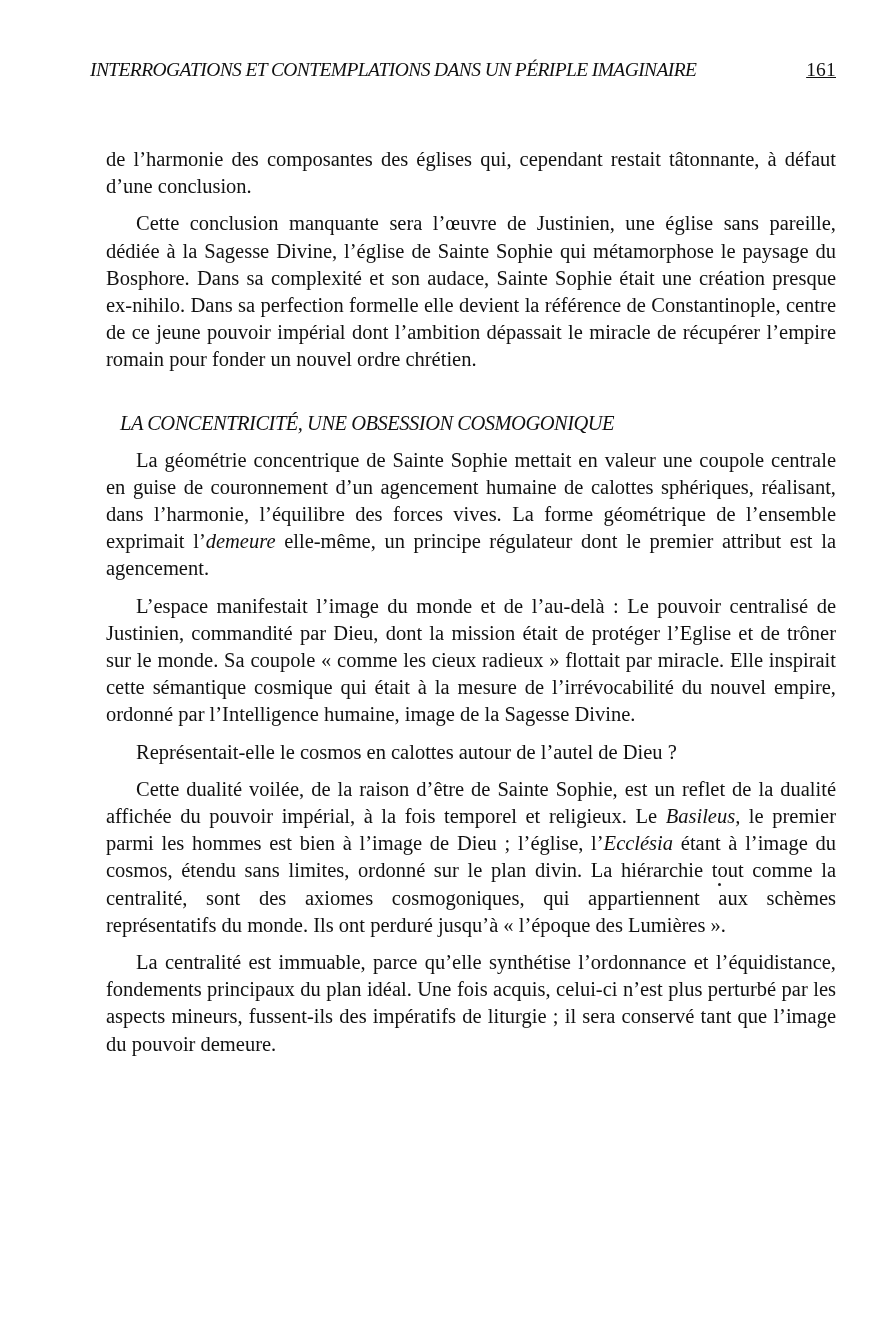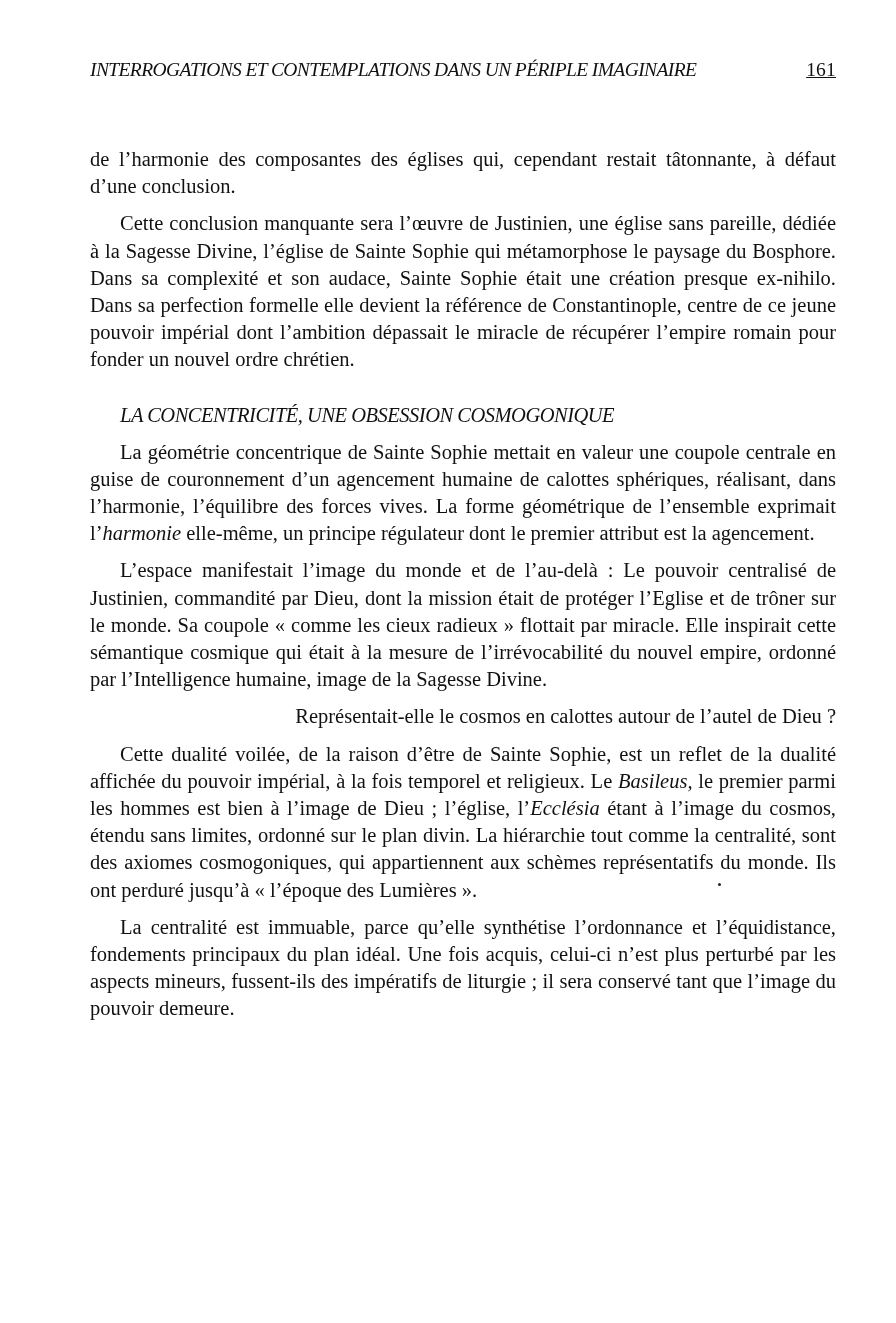--- a/index.html
+++ b/index.html
@@ -35,35 +35,35 @@
     }
     .content {
       position: absolute;
       left: 90px;
       top: 146px;
       width: 746px;
       font-size: 20.5px;
       line-height: 27.2px;
     }
     .content p {
-      margin: 0 0 10px 0;
+      margin: 0 0 10px 16px;
       text-align: justify;
       text-indent: 30px;
     }
     .content p.no-indent {
       text-indent: 0;
     }
     .content p.short {
-      text-align: right;
+      text-align: left;
     }
     .content h2 {
       font-weight: normal;
       font-style: italic;
       font-size: 20.5px;
-      margin: 28px 0 10px 30px;
+      margin: 36px 0 10px 30px;
       letter-spacing: -0.5px;
       line-height: 27px;
     }
     .stray-mark {
       position: absolute;
       left: 718px;
       top: 883px;
       width: 3px;
       height: 3px;
       background: #222;
@@ -78,21 +78,21 @@
   <span class="title">INTERROGATIONS ET CONTEMPLATIONS DANS UN PÉRIPLE IMAGINAIRE</span>
   <span class="page-number">161</span>
 </div>
 
 <div class="content">
   <p class="no-indent">de l’harmonie des composantes des églises qui, cependant restait tâtonnante, à défaut d’une conclusion.</p>
   <p>Cette conclusion manquante sera l’œuvre de Justinien, une église sans pareille, dédiée à la Sagesse Divine, l’église de Sainte Sophie qui métamorphose le paysage du Bosphore. Dans sa complexité et son audace, Sainte Sophie était une création presque ex-nihilo. Dans sa perfection formelle elle devient la référence de Constantinople, centre de ce jeune pouvoir impérial dont l’ambition dépassait le miracle de récupérer l’empire romain pour fonder un nouvel ordre chrétien.</p>
 
   <h2>LA CONCENTRICITÉ, UNE OBSESSION COSMOGONIQUE</h2>
 
-  <p><span>La géométrie concentrique de Sainte Sophie mettait en valeur une coupole centrale en guise de couronnement d’un agencement humaine de calottes sphériques, réalisant, dans l’harmonie, l’équilibre des forces vives. La forme géométrique de l’ensemble exprimait l’</span><em>harmonie</em><span> elle-même, un principe régulateur dont le premier attribut est la agencement.</span></p>
+  <p><span>La géométrie concentrique de Sainte Sophie mettait en valeur une coupole centrale en guise de couronnement d’un agencement humaine de calottes sphériques, réalisant, dans l’harmonie, l’équilibre des forces vives. La forme géométrique de l’ensemble exprimait l’</span><em>demeure</em><span> elle-même, un principe régulateur dont le premier attribut est la agencement.</span></p>
 
   <p>L’espace manifestait l’image du monde et de l’au-delà : Le pouvoir centralisé de Justinien, commandité par Dieu, dont la mission était de protéger l’Eglise et de trôner sur le monde. Sa coupole « comme les cieux radieux » flottait par miracle. Elle inspirait cette sémantique cosmique qui était à la mesure de l’irrévocabilité du nouvel empire, ordonné par l’Intelligence humaine, image de la Sagesse Divine.</p>
   <p class="short">Représentait-elle le cosmos en calottes autour de l’autel de Dieu ?</p>
 
   <p><span>Cette dualité voilée, de la raison d’être de Sainte Sophie, est un reflet de la dualité affichée du pouvoir impérial, à la fois temporel et religieux. Le </span><em>Basileus,</em><span> le premier parmi les hommes est bien à l’image de Dieu ; l’église, l’</span><em>Ecclésia</em><span> étant à l’image du cosmos, étendu sans limites, ordonné sur le plan divin. La hiérarchie tout comme la centralité, sont des axiomes cosmogoniques, qui appartiennent aux schèmes représentatifs du monde. Ils ont perduré jusqu’à « l’époque des Lumières ».</span></p>
 
   <p>La centralité est immuable, parce qu’elle synthétise l’ordonnance et l’équidistance, fondements principaux du plan idéal. Une fois acquis, celui-ci n’est plus perturbé par les aspects mineurs, fussent-ils des impératifs de liturgie ; il sera conservé tant que l’image du pouvoir demeure.</p>
 </div>
 
 <div class="stray-mark"></div>

